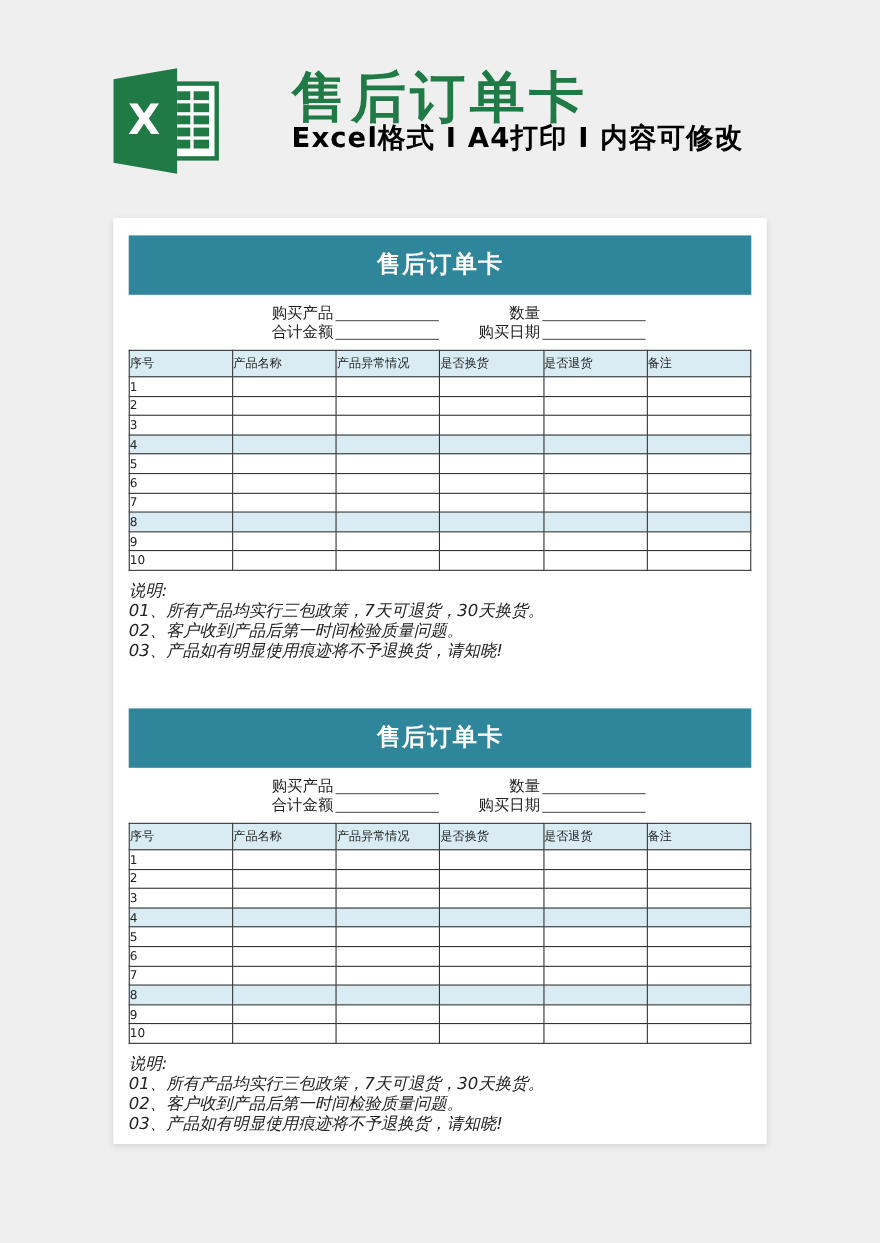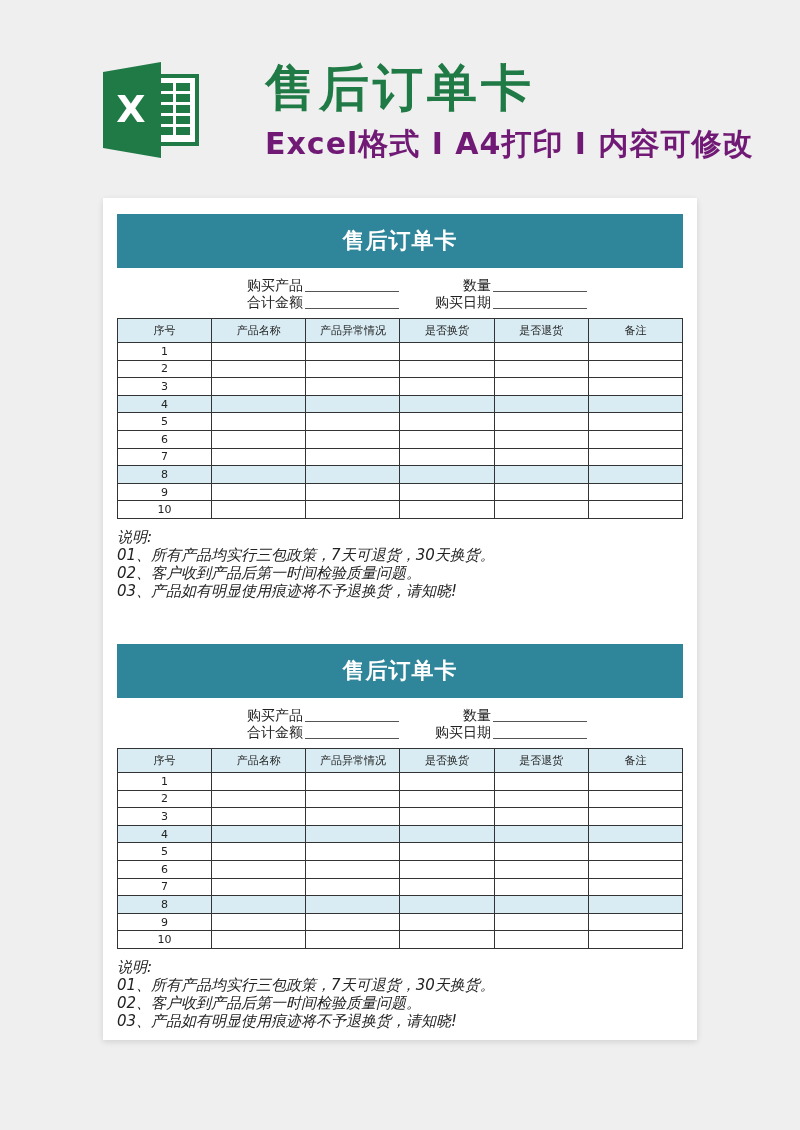--- a/index.html
+++ b/index.html
@@ -13,42 +13,42 @@
   }
   .logo {
     position: absolute; left: 103px; top: 60px; width: 100px; height: 100px;
   }
   .hero-title {
     position: absolute; left: 265px; top: 58px;
     font-size: 50px; font-weight: bold; color: #1f7a45; letter-spacing: 4px;
     line-height: 60px;
   }
   .hero-sub {
-    position: absolute; left: 265px; top: 128px;
-    font-size: 30px; font-weight: bold; color: #701a75; letter-spacing: 1px;
+    position: absolute; left: 265px; top: 110px;
+    font-size: 25px; font-weight: bold; color: #000000; letter-spacing: 1px;
     line-height: 32px;
   }
   .paper {
     position: absolute; left: 103px; top: 198px; width: 594px; height: 842px;
     background: #fff;
     box-shadow: 0 2px 6px rgba(0,0,0,0.12);
   }
   .card { position: absolute; left: 14px; width: 566px; }
   .banner {
     height: 54px; background: #2f8599; color: #fff;
     font-size: 22px; font-weight: bold; text-align: center; line-height: 54px;
     letter-spacing: 1px;
   }
   .fields { position: relative; height: 50px; font-size: 14px; }
   .field { position: absolute; height: 17px; display: flex; align-items: flex-end; }
   .field .lbl { text-align: right; padding-right: 2px; white-space: nowrap; line-height: 14px; }
   .field .line { border-bottom: 1px solid #555; height: 15px; }
   table.grid {
     width: 566px; border-collapse: collapse; table-layout: fixed;
-    font-size: 11px; text-align: center;
+    font-size: 11px; text-align: left;
   }
   table.grid th, table.grid td {
     border: 1px solid #333; height: 17.6px; padding: 0; line-height: 15px;
     font-weight: normal;
   }
   table.grid th { height: 24px; background: #d9ecf3; }
   table.grid tr.hl td { background: #d9ecf3; }
   .notes { font-size: 15px; line-height: 18px; padding-top: 9px; color: #222; font-style: italic; }
 </style>
 </head>

